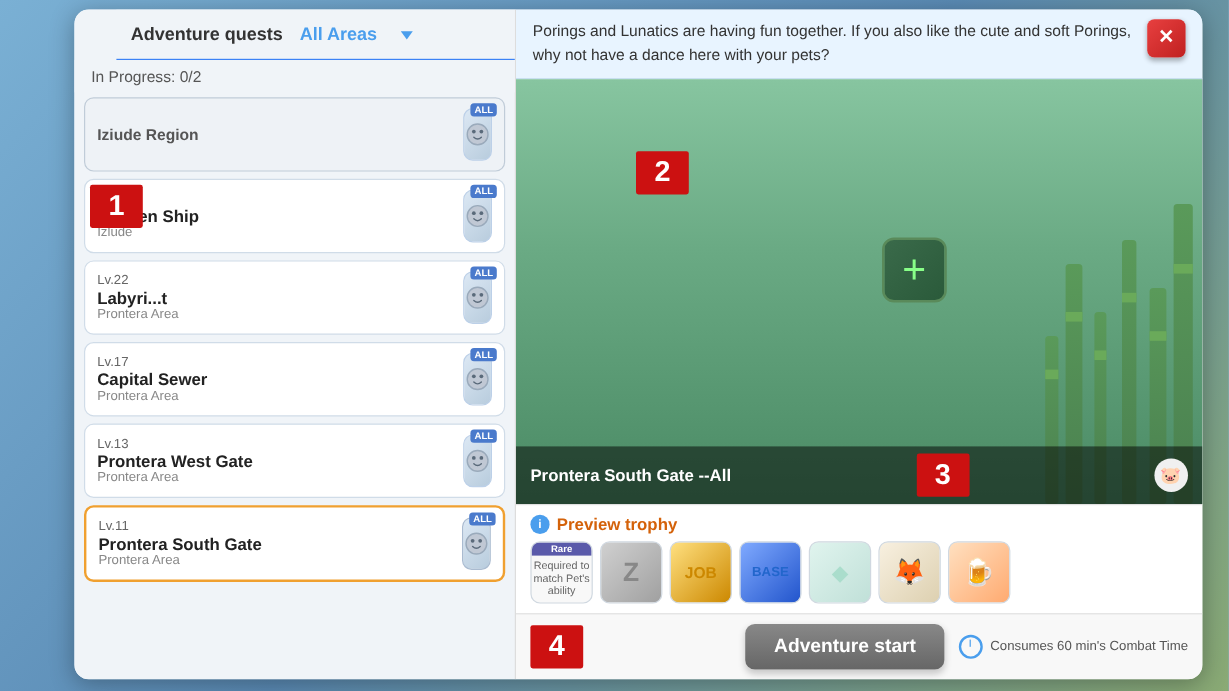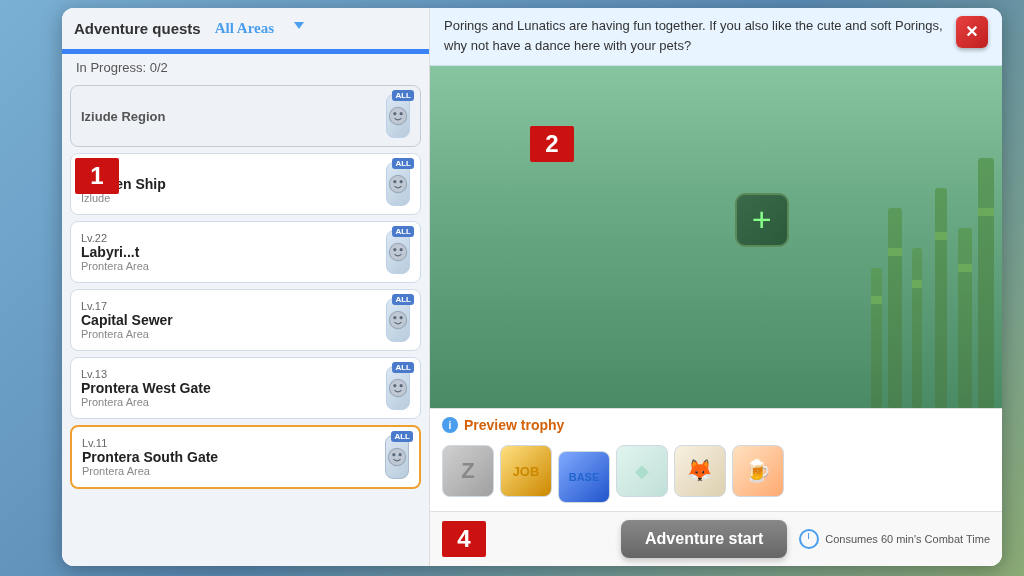--- a/index.html
+++ b/index.html
@@ -42,38 +42,39 @@
       display: flex;
       flex-direction: column;
       border-right: 1px solid #ddd;
     }
 
     .sidebar-header {
       display: flex;
       align-items: center;
       padding: 10px 12px;
       background: #f0f4f8;
-      border-bottom: 5px solid #3b82f6;
+      border-bottom: 1px solid #3b82f6;
       gap: 8px;
+      margin-left: 35px;
     }
 
     .sidebar-title {
       font-size: 15px;
       font-weight: 600;
       color: #333;
     }
 
     .all-areas-btn {
       display: flex;
+      align-items: center;
       gap: 20px;
       background: none;
       border: none;
       cursor: pointer;
       padding: 2px 6px;
-      font-family: Liberation Serif, serif;
     }
 
     .all-areas-text {
       font-size: 15px;
       font-weight: 600;
       color: #4a9eed;
     }
 
     .dropdown-arrow {
       width: 0;
@@ -608,41 +609,54 @@
         <div class="bamboo" style="right:120px; height:140px; width:11px;"></div>
         <div class="bamboo" style="right:8px; height:250px; width:16px;"></div>
       </div>
 
       <div class="red-label" style="top:60px; left:100px; font-size:24px; width:44px; height:36px;">2</div>
 
       <button class="scene-add-btn" style="top:45%; left:58%;">
         <span style="color:#88ff88; font-size:34px; font-weight:200;">+</span>
       </button>
 
+      <div class="scene-label-bar">
+        <span>Prontera South Gate --All</span>
+
+        <div class="red-label" style="position:relative; top:auto; left:auto; font-size:24px; width:44px; height:36px; display:inline-flex;">3</div>
+
+        <div class="scene-pet-icon">
+          <span>🐷</span>
+        </div>
+      </div>
     </div>
 
     <div class="trophy-section">
       <div class="trophy-header">
         <div class="info-icon">
           <span>i</span>
         </div>
         <span class="trophy-title">Preview trophy</span>
       </div>
       <div class="trophy-items">
 
+        <div class="trophy-item">
+          <div class="rare-badge">Rare</div>
+          <div class="trophy-item-inner">Required to match Pet's ability</div>
+        </div>
 
         <div class="trophy-item" style="background: linear-gradient(135deg, #d0d0d0, #a0a0a0);">
           <span class="trophy-icon-z">Z</span>
         </div>
 
         <div class="trophy-item" style="background: linear-gradient(135deg, #ffe080, #cc8800);">
           <span class="trophy-icon-job">JOB</span>
         </div>
 
-        <div class="trophy-item" style="background: linear-gradient(135deg, #80aaff, #2255cc); margin-top: 12px;">
+        <div class="trophy-item" style="background: linear-gradient(135deg, #80aaff, #2255cc);">
           <span class="trophy-icon-base">BASE</span>
         </div>
 
         <div class="trophy-item" style="background: linear-gradient(135deg, #e0f4ee, #c0e0d8);">
           <span class="trophy-icon-gem">◆</span>
         </div>
 
         <div class="trophy-item" style="background: linear-gradient(135deg, #f8f0e0, #ddd0b0);">
           <span style="font-size:22px;">🦊</span>
         </div>

